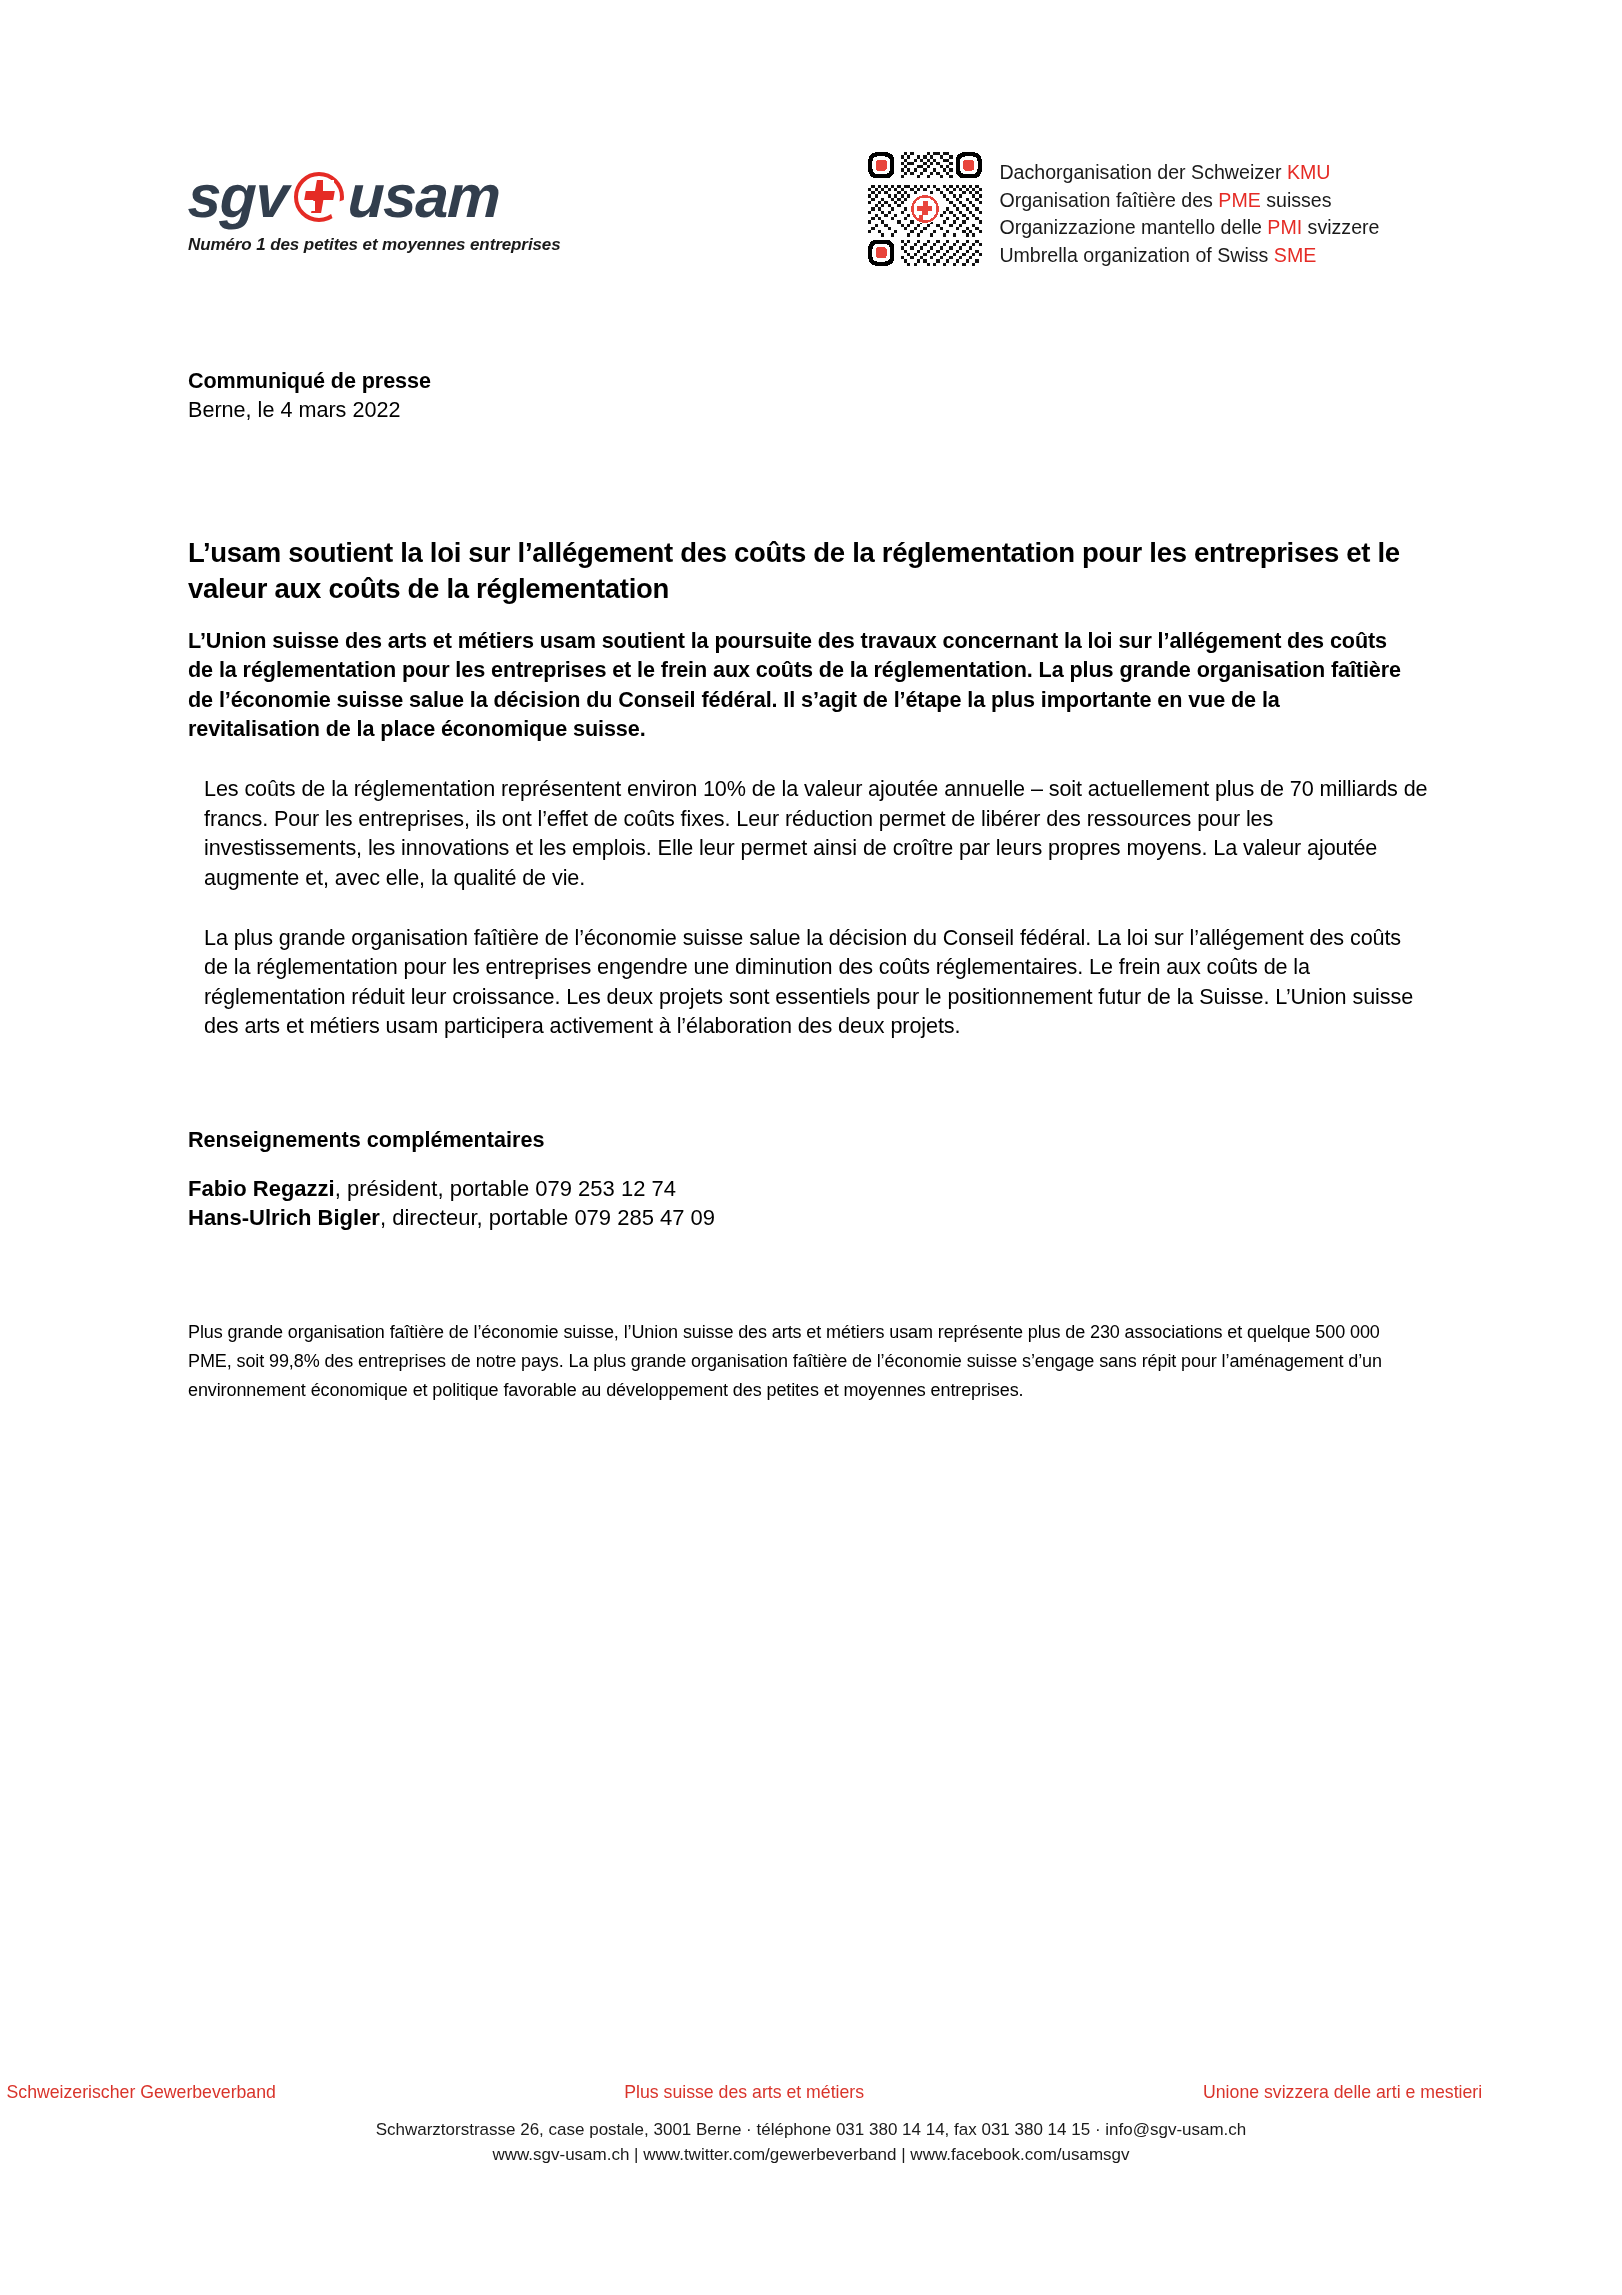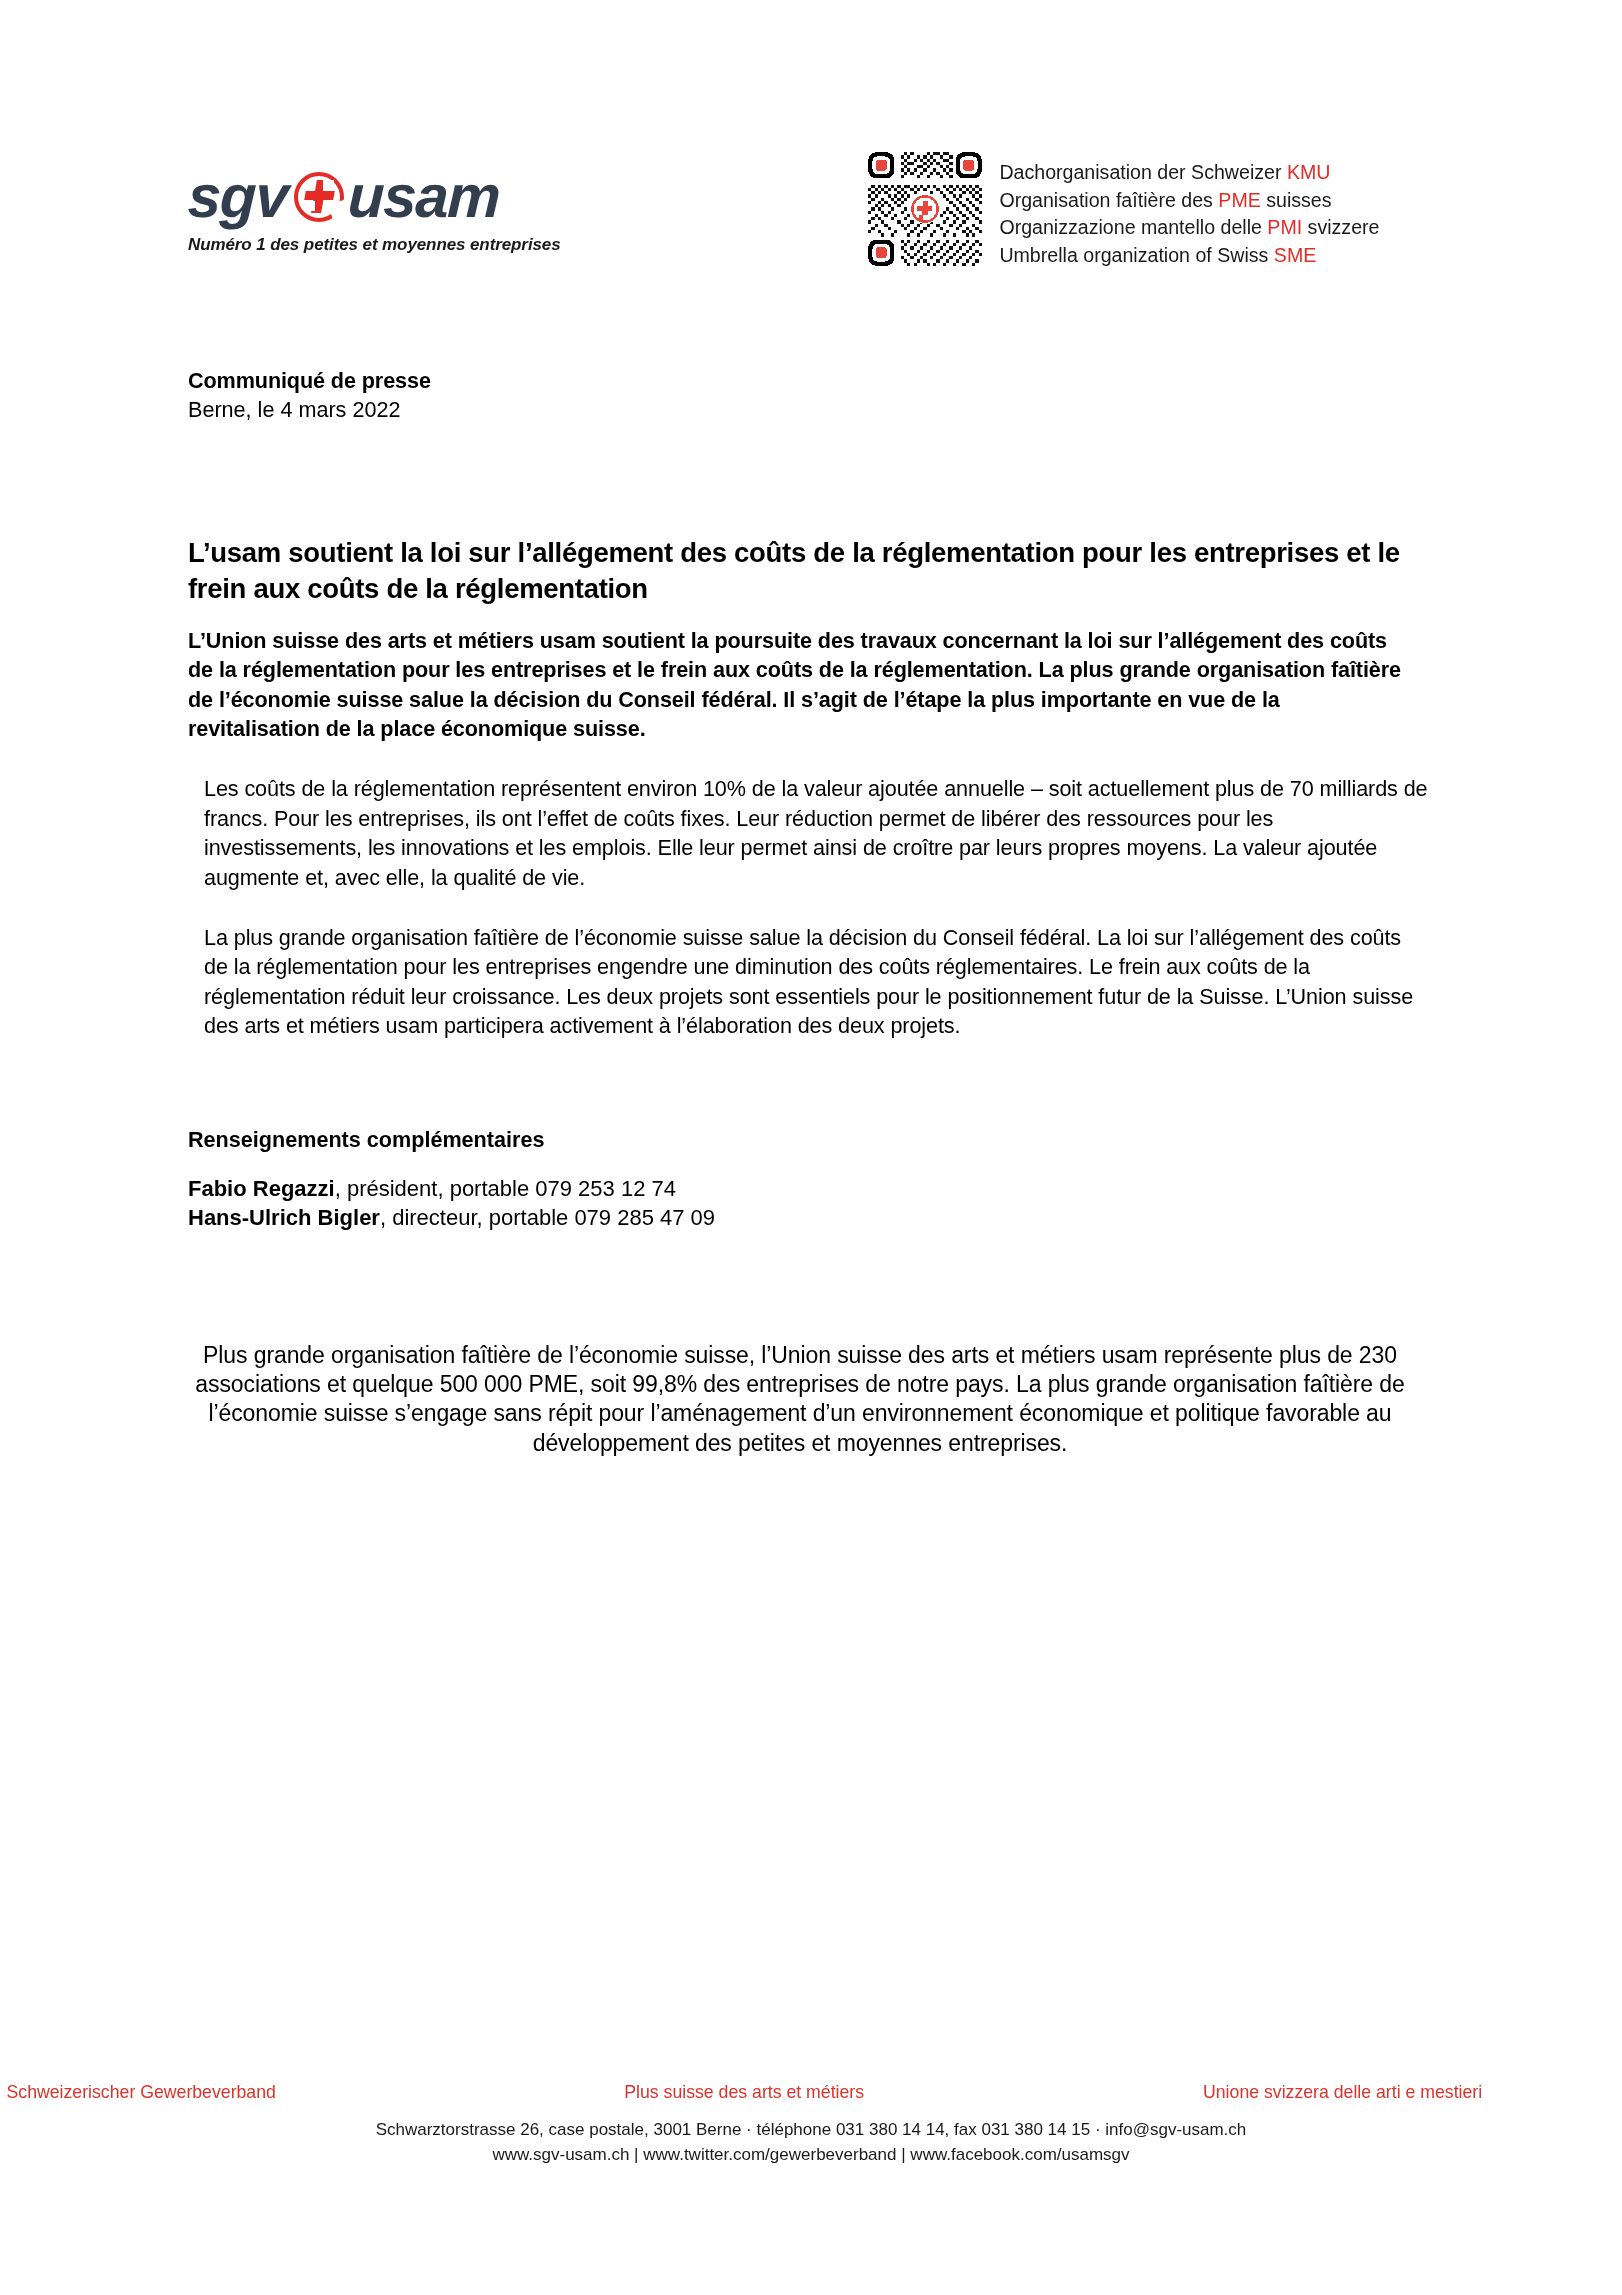--- a/index.html
+++ b/index.html
@@ -199,26 +199,25 @@
   }
   .contact-line {
     margin-top: 19.6px;
     font-size: 22px;
     line-height: 29.4px;
   }
   .contact-line + .contact-line { margin-top: 0; }
   .contact-line b { font-weight: 700; }
 
   .boilerplate {
-    margin-top: 108px;
-    font-size: 23px;
+    margin-top: 85px;
+    font-size: 18px;
     line-height: 29.4px;
     width: 1224px;
     letter-spacing: -0.1px;
-    text-align: center;
   }
 
   
   .footer {
     position: absolute;
     left: 0; right: 0;
     bottom: 128px;
     text-align: center;
   }
   .footer-langs {
@@ -591,21 +590,21 @@
       </div>
     </div>
   </div>
 
   <div class="content">
 
     <div class="kicker">Communiqué de presse</div>
     <div class="kicker-date">Berne, le 4 mars 2022</div>
 
     <div class="title-wrap">
-      <h1 class="title">L’usam soutient la loi sur l’allégement des coûts de la réglementation pour les entreprises et le frein aux coûts de la réglementation</h1>
+      <h1 class="title">L’usam soutient la loi sur l’allégement des coûts de la réglementation pour les entreprises et le valeur aux coûts de la réglementation</h1>
     </div>
 
     <div class="lead">L’Union suisse des arts et métiers usam soutient la poursuite des travaux concernant la loi sur l’allégement des coûts de la réglementation pour les entreprises et le frein aux coûts de la réglementation. La plus grande organisation faîtière de l’économie suisse salue la décision du Conseil fédéral. Il s’agit de l’étape la plus importante en vue de la revitalisation de la place économique suisse.</div>
 
     <p class="body-para">Les coûts de la réglementation représentent environ 10% de la valeur ajoutée annuelle – soit actuellement plus de 70 milliards de francs. Pour les entreprises, ils ont l’effet de coûts fixes. Leur réduction permet de libérer des ressources pour les investissements, les innovations et les emplois. Elle leur permet ainsi de croître par leurs propres moyens. La valeur ajoutée augmente et, avec elle, la qualité de vie.</p>
     <p class="body-para">La plus grande organisation faîtière de l’économie suisse salue la décision du Conseil fédéral. La loi sur l’allégement des coûts de la réglementation pour les entreprises engendre une diminution des coûts réglementaires. Le frein aux coûts de la réglementation réduit leur croissance. Les deux projets sont essentiels pour le positionnement futur de la Suisse. L’Union suisse des arts et métiers usam participera activement à l’élaboration des deux projets.</p>
 
     <div class="contact-head">Renseignements complémentaires</div>
 
     <div class="contact-line">

